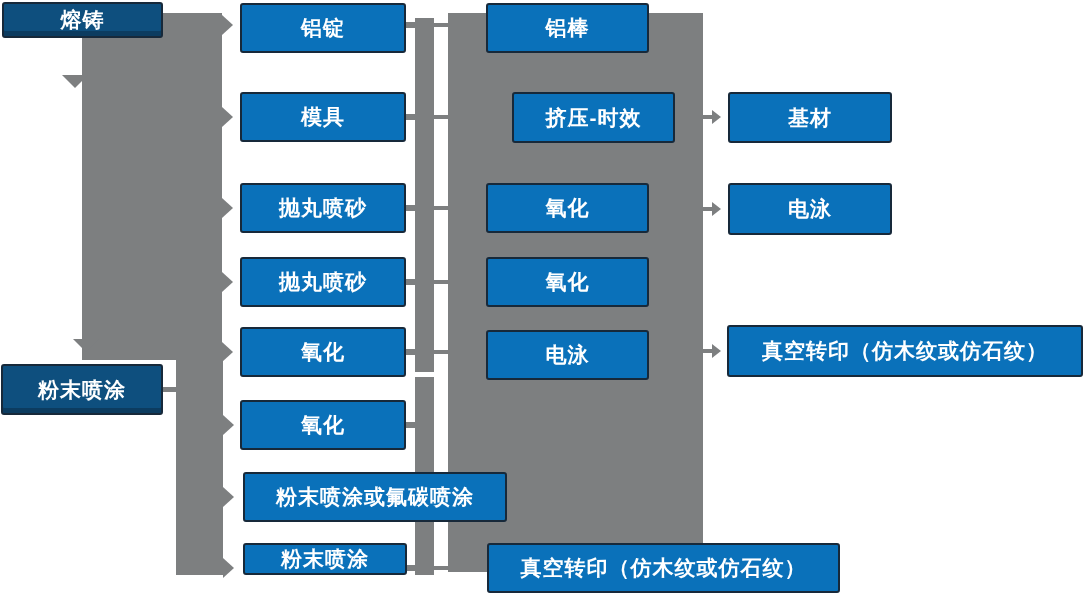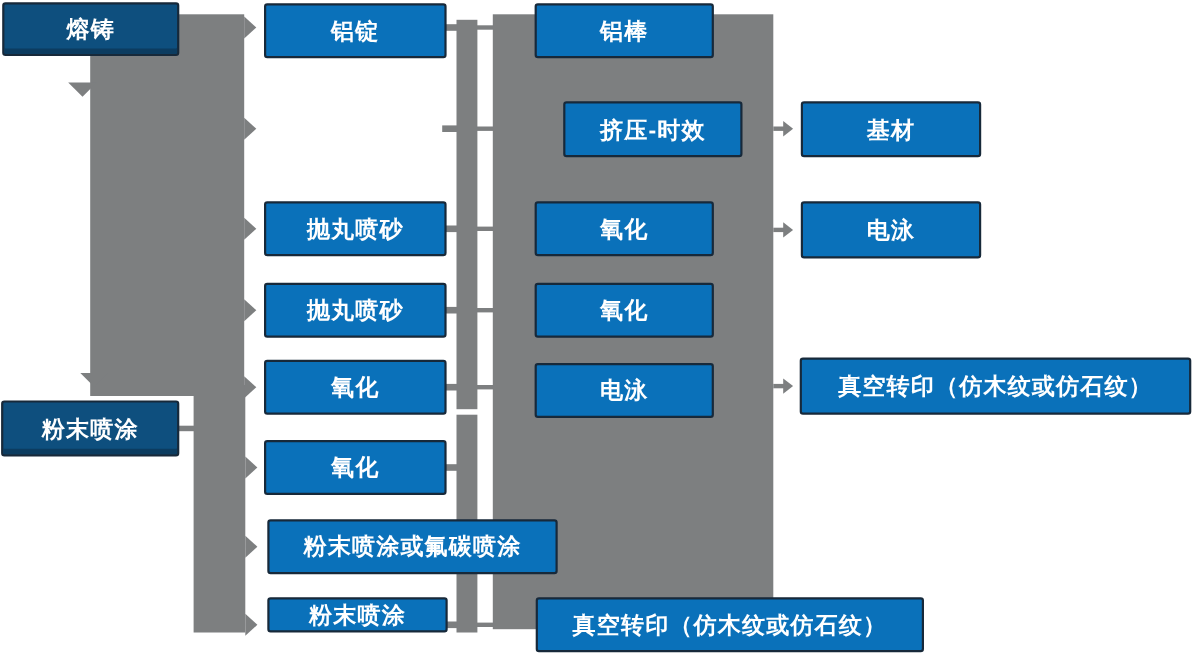--- a/index.html
+++ b/index.html
@@ -89,23 +89,24 @@
     <div class="tri tri-right" style="left: 222px; top: 272px;"></div>
     <div class="tri tri-right" style="left: 222px; top: 342px;"></div>
     <div class="tri tri-right" style="left: 223px; top: 415px;"></div>
     <div class="tri tri-right" style="left: 223px; top: 487px;"></div>
     <div class="tri tri-right" style="left: 223px; top: 558px;"></div>
     <div class="tri tri-right-sm" style="left: 712px; top: 110px;"></div>
     <div class="tri tri-right-sm" style="left: 712px; top: 202px;"></div>
     <div class="tri tri-right-sm" style="left: 712px; top: 344px;"></div>
     <div class="tri tri-down" style="left: 62px; top: 75px;"></div>
     <div class="tri tri-down" style="left: 73px; top: 339px;"></div>
-    <div class="node dark" style="left: 2px; top: 2px; width: 161px; height: 49px;">熔铸</div>
+    <div class="node dark" style="left: 2px; top: 2px; width: 161px; height: 36px;">熔铸</div>
     <div class="node dark" style="left: 1px; top: 364px; width: 162px; height: 51px;">粉末喷涂</div>
     <div class="node blue" style="left: 240px; top: 3px; width: 166px; height: 50px;">铝锭</div>
+    <div class="node blue" style="left: 240px; top: 92px; width: 166px; height: 50px;">模具</div>
     <div class="node blue" style="left: 240px; top: 183px; width: 166px; height: 50px;">抛丸喷砂</div>
     <div class="node blue" style="left: 240px; top: 257px; width: 166px; height: 50px;">抛丸喷砂</div>
     <div class="node blue" style="left: 240px; top: 327px; width: 166px; height: 50px;">氧化</div>
     <div class="node blue" style="left: 240px; top: 400px; width: 166px; height: 50px;">氧化</div>
     <div class="node blue" style="left: 243px; top: 472px; width: 264px; height: 50px;">粉末喷涂或氟碳喷涂</div>
     <div class="node blue" style="left: 243px; top: 543px; width: 164px; height: 32px;">粉末喷涂</div>
     <div class="node blue" style="left: 486px; top: 3px; width: 163px; height: 50px;">铝棒</div>
     <div class="node blue" style="left: 512px; top: 92px; width: 163px; height: 51px;">挤压-时效</div>
     <div class="node blue" style="left: 486px; top: 183px; width: 163px; height: 50px;">氧化</div>
     <div class="node blue" style="left: 486px; top: 257px; width: 163px; height: 50px;">氧化</div>

